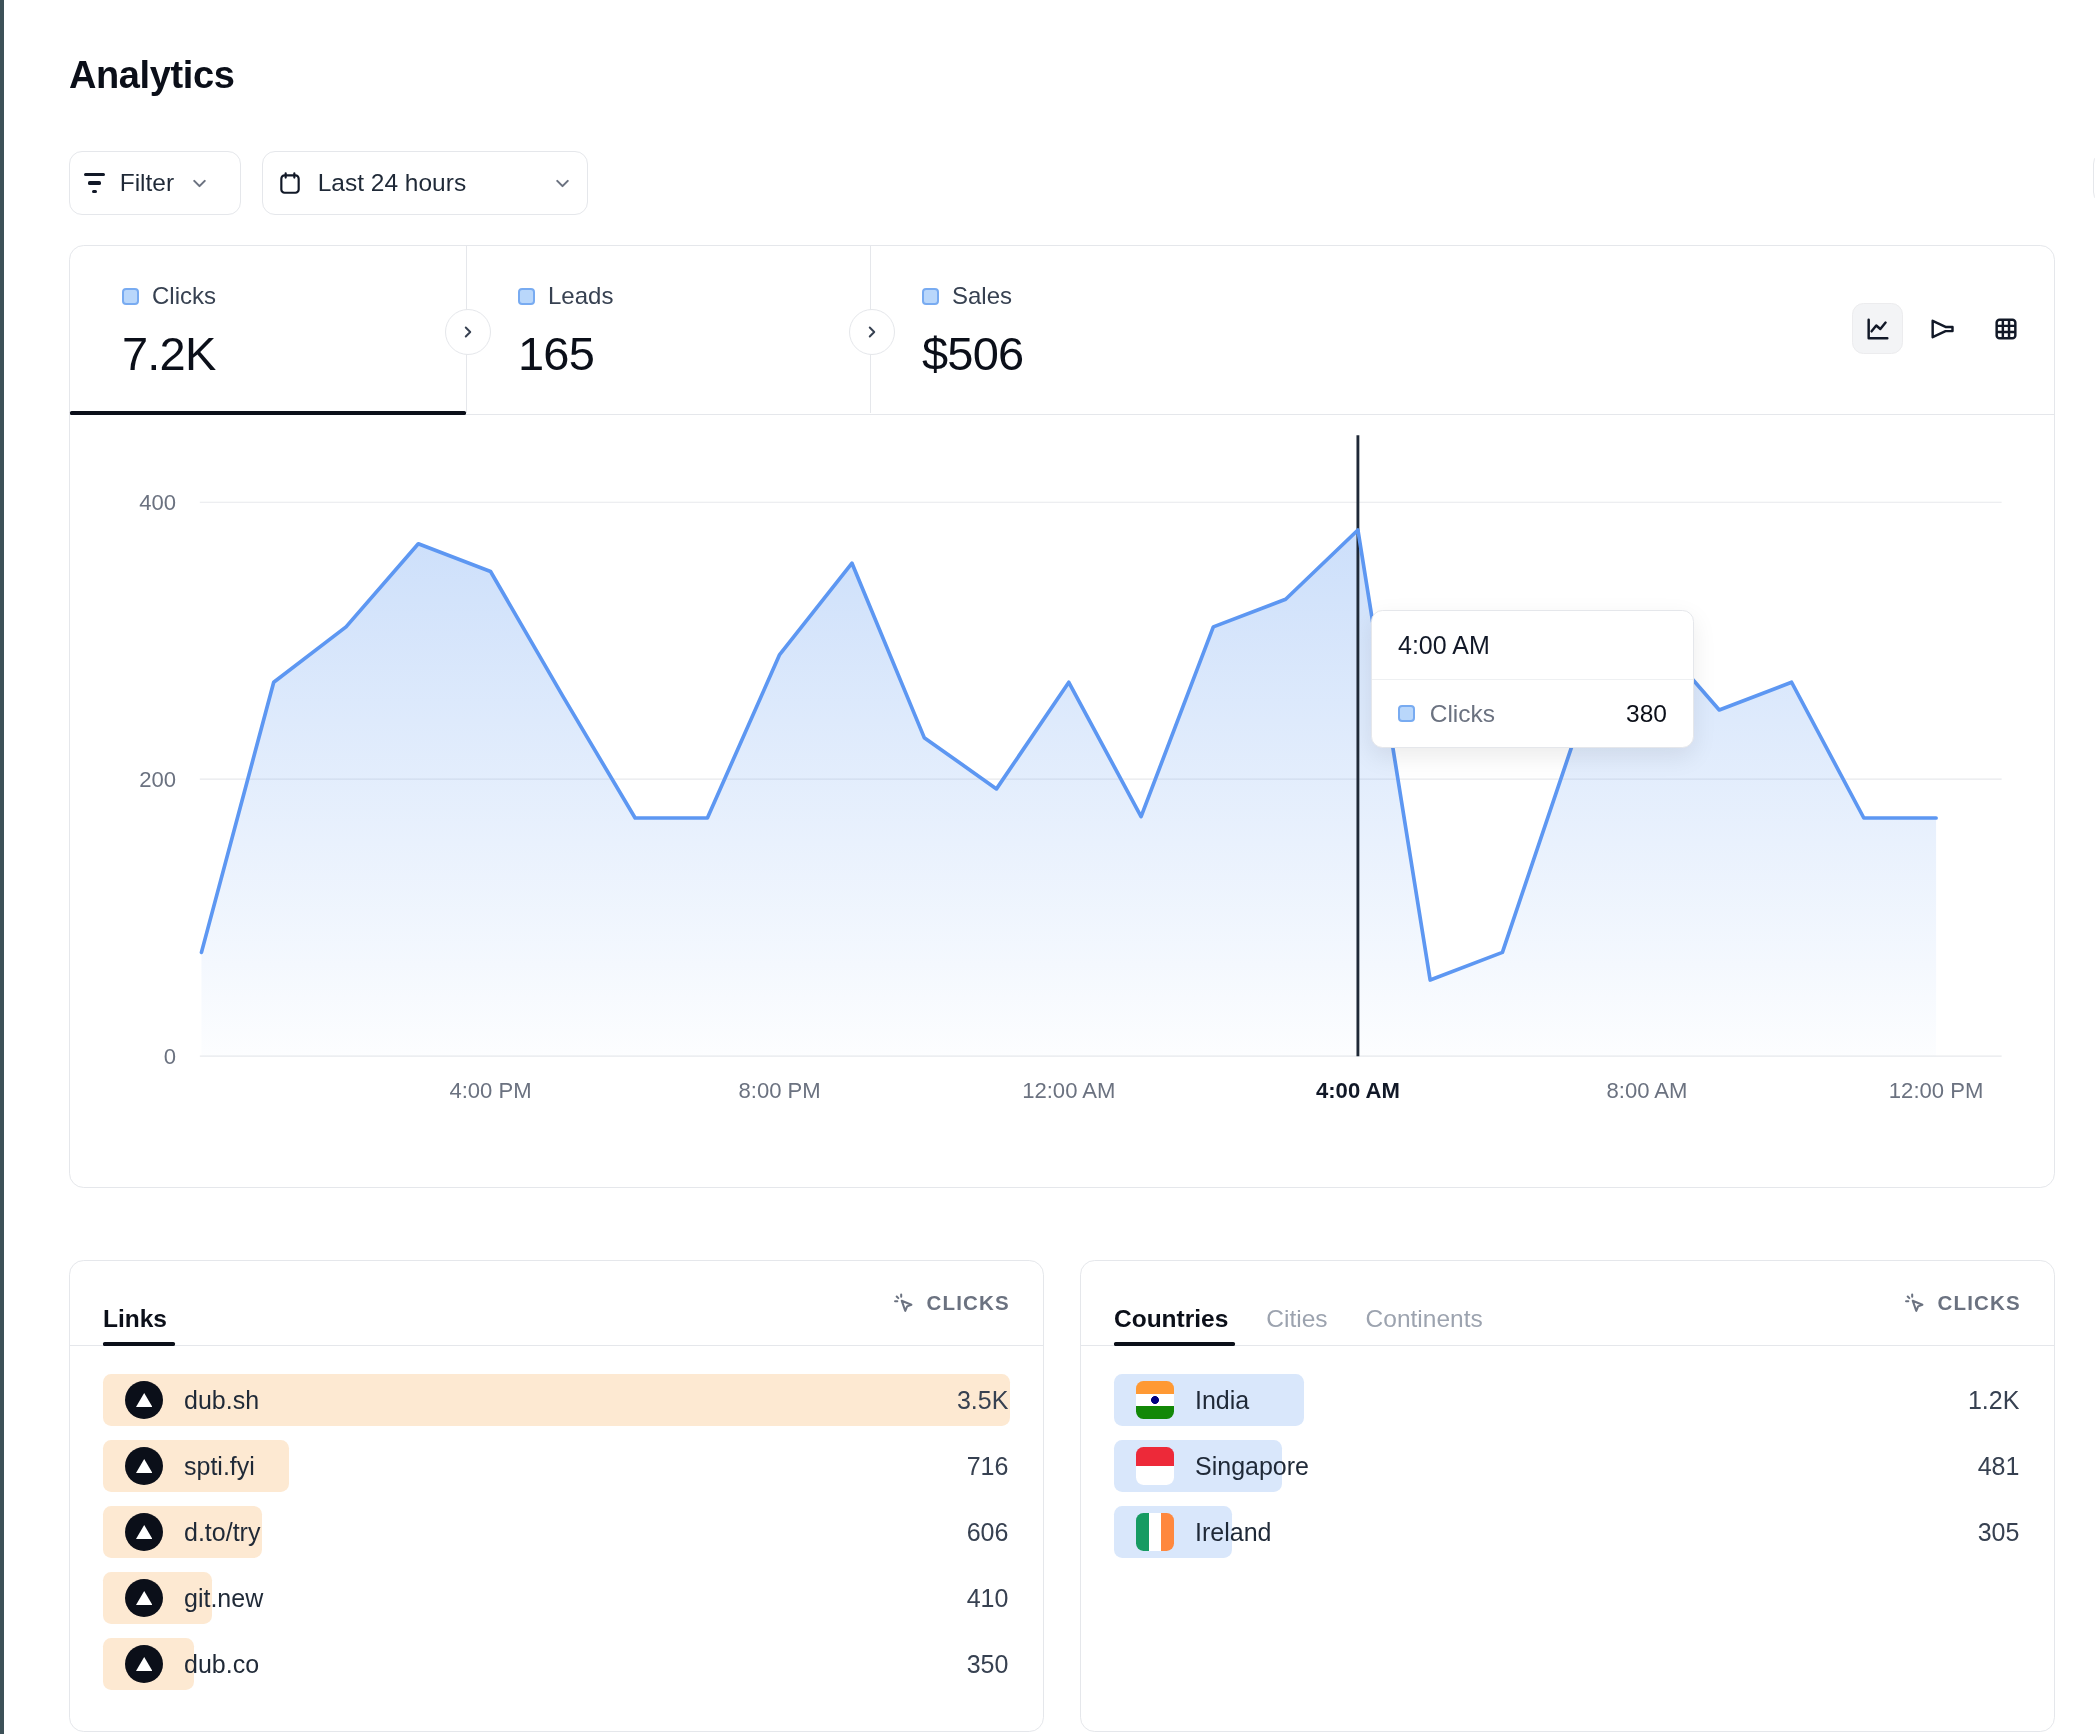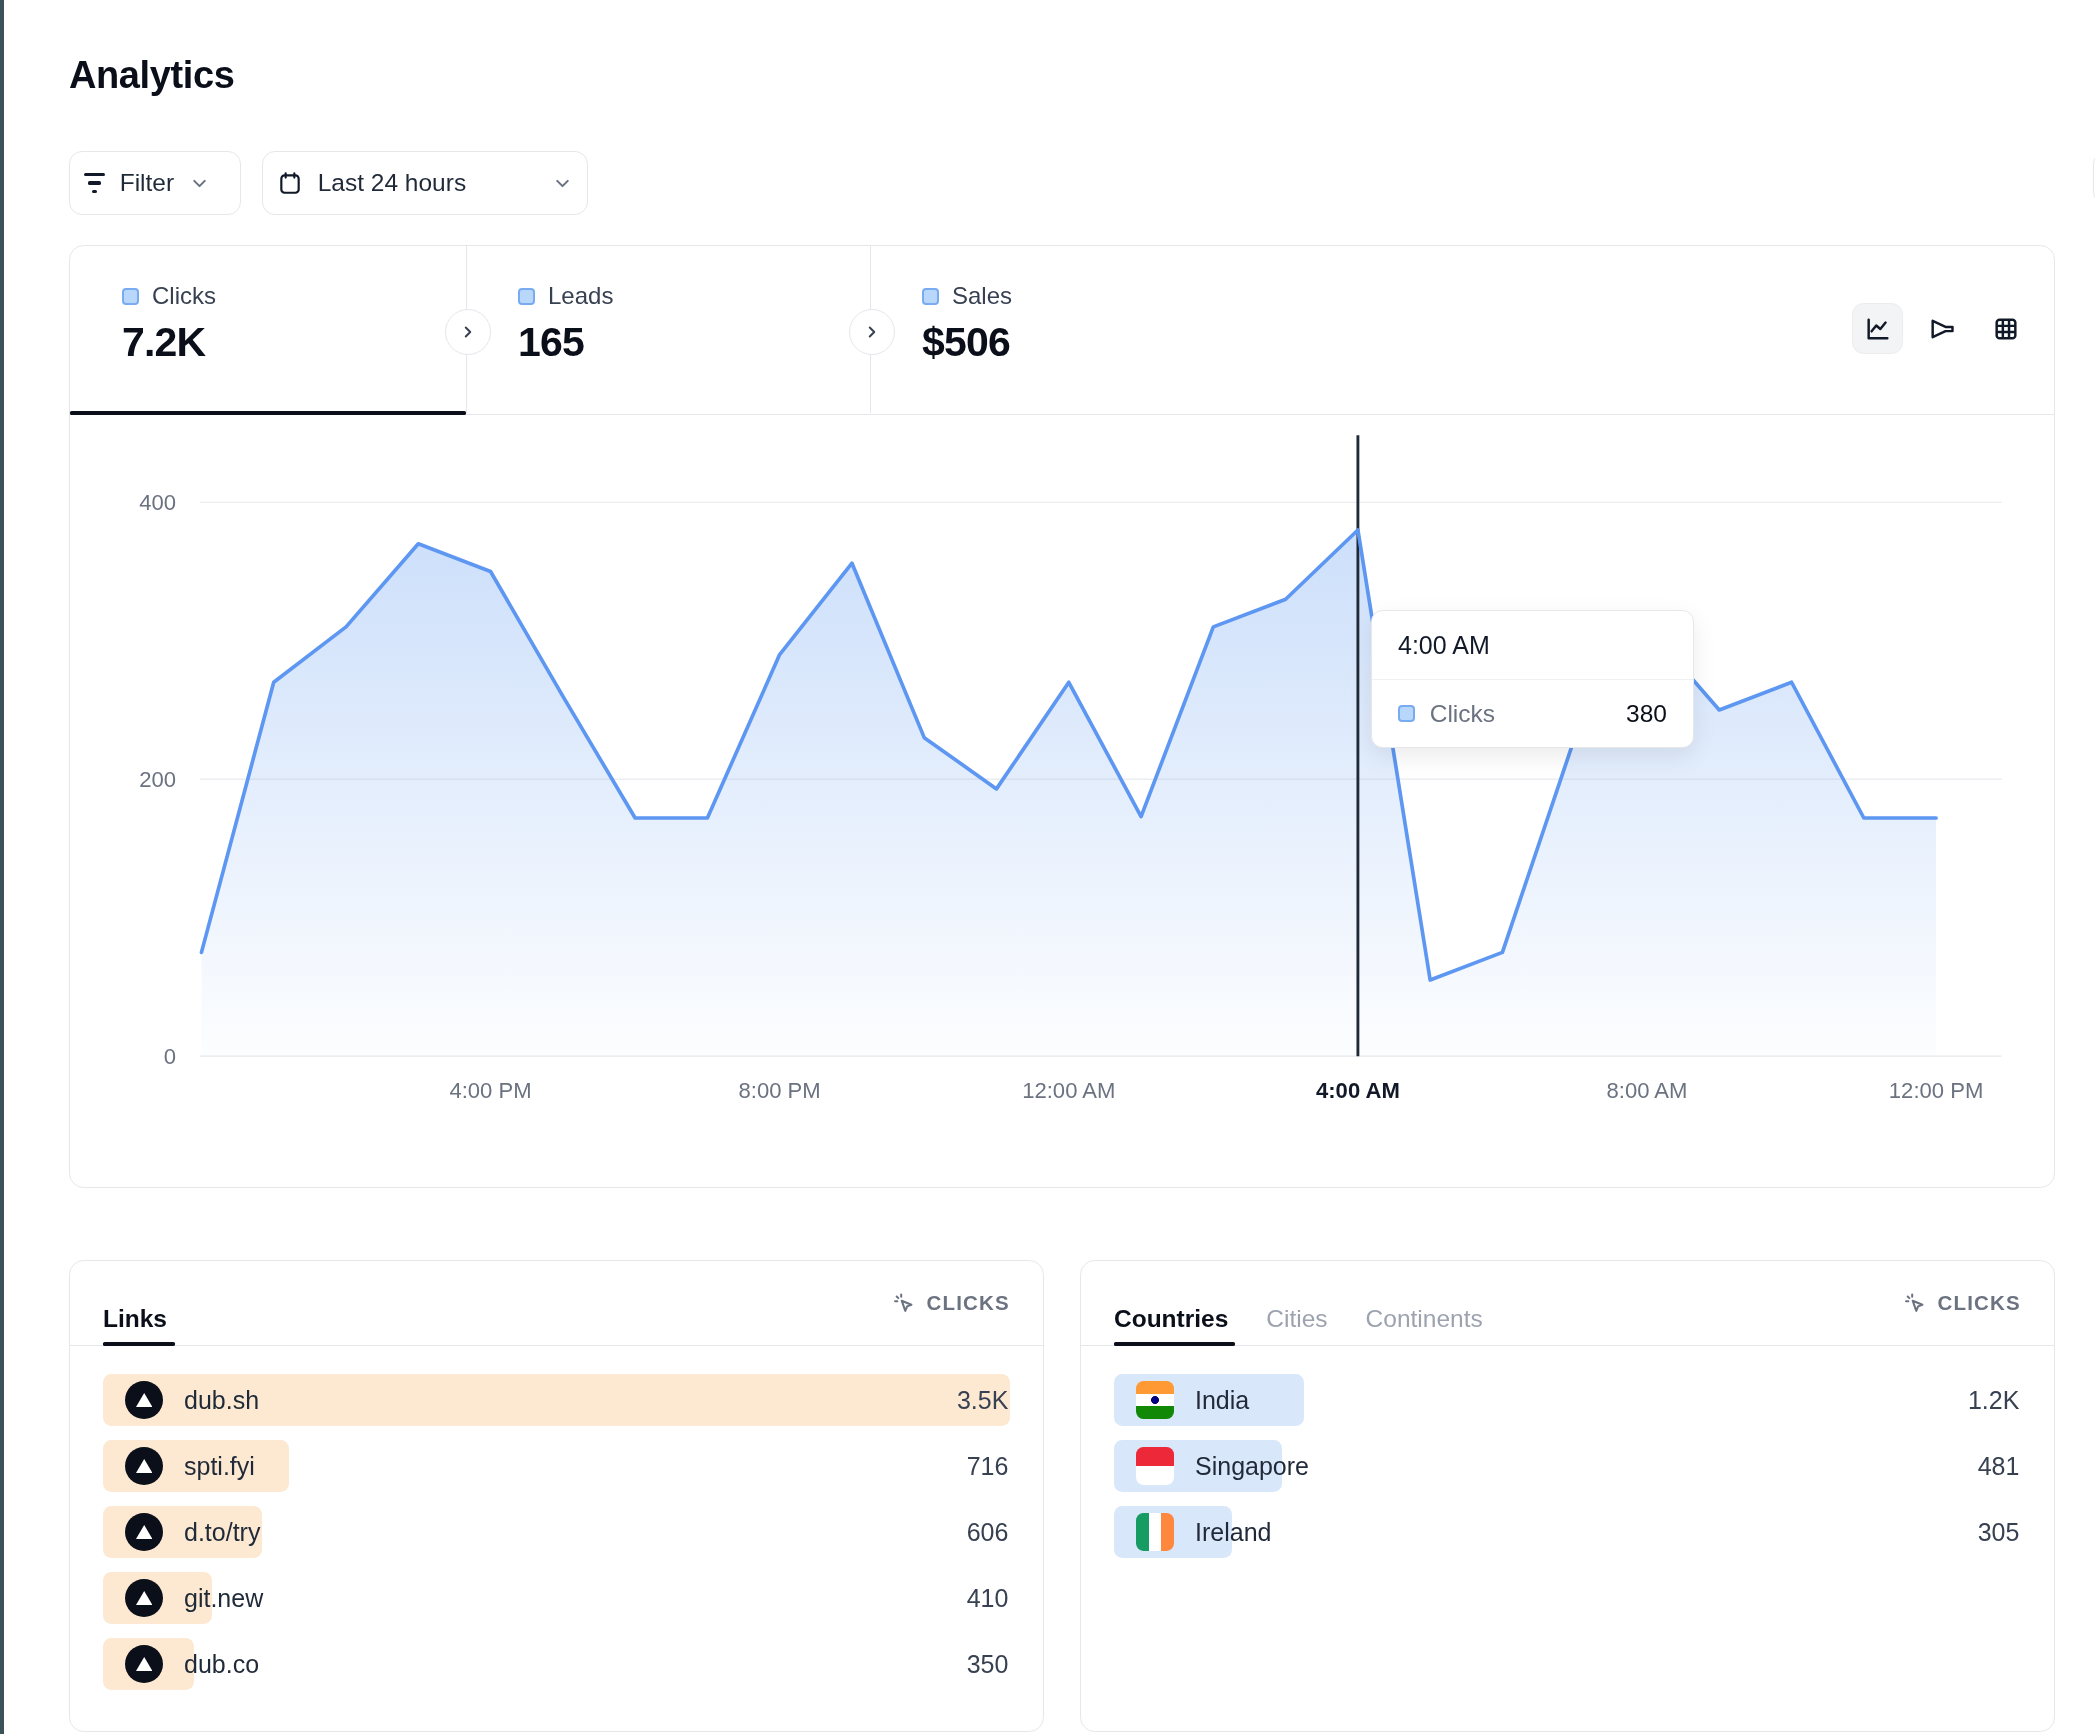--- a/index.html
+++ b/index.html
@@ -22,21 +22,21 @@
   .funnel-lines i:nth-child(1){width:21px;}
   .funnel-lines i:nth-child(2){width:12.3px;}
   .funnel-lines i:nth-child(3){width:4.9px;}
 
   
   .main-card{position:absolute;top:245px;left:0;width:1986px;height:943px;box-sizing:border-box;border:1.2px solid #e5e7eb;border-radius:14.7px;background:#fff;}
   .stats-row{position:relative;height:169px;border-bottom:1.2px solid #e5e7eb;box-sizing:border-box;}
   .stat-tab{position:absolute;top:0;height:169px;box-sizing:border-box;padding:36px 0 0 52px;cursor:pointer;}
   .stat-tab .lab{display:flex;align-items:center;gap:13px;font-size:24px;color:#374151;}
   .sq{width:17px;height:17px;border-radius:4.1px;background:#b9d7fb;border:2px solid #78abf1;box-sizing:border-box;}
-  .stat-tab .num{margin-top:9px;font-size:41px;font-weight:700;letter-spacing:-0.8px;color:#0b0f19;}
+  .stat-tab .num{margin-top:16px;font-size:47px;font-weight:400;letter-spacing:-0.8px;color:#0b0f19;}
   .stat-divider{position:absolute;top:0;width:1.2px;height:167px;background:#e5e7eb;}
   .stats-underline{position:absolute;left:0;bottom:-1.2px;width:396px;height:4.1px;background:#0b0f19;border-radius:1.6px;}
   .chev-circle{position:absolute;top:63px;width:44px;height:44px;border-radius:50%;background:#fff;border:1.2px solid #e5e7eb;display:flex;align-items:center;justify-content:center;cursor:pointer;z-index:2;}
   .chart-controls{position:absolute;right:23px;top:57px;display:flex;gap:13px;}
   .icon-btn{width:51px;height:51px;border-radius:11.5px;display:flex;align-items:center;justify-content:center;cursor:pointer;background:transparent;}
   .icon-btn.active{background:#f3f4f6;border:1.2px solid #ececee;box-sizing:border-box;}
 
   
   .chart-area-wrap{position:absolute;left:57px;top:234px;width:1882px;height:704px;}
   .chart-area-wrap svg{overflow:visible;}

